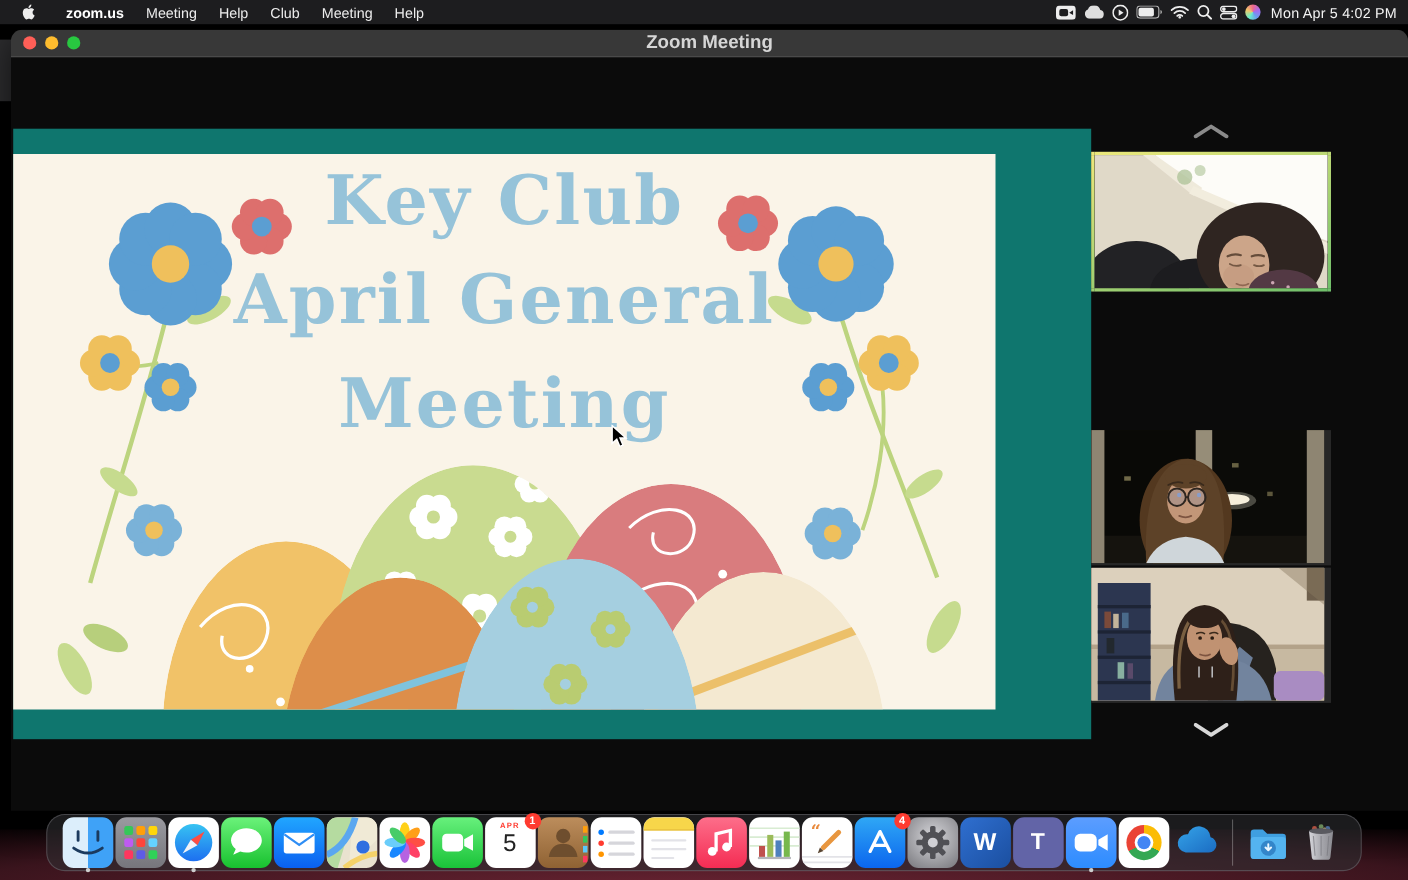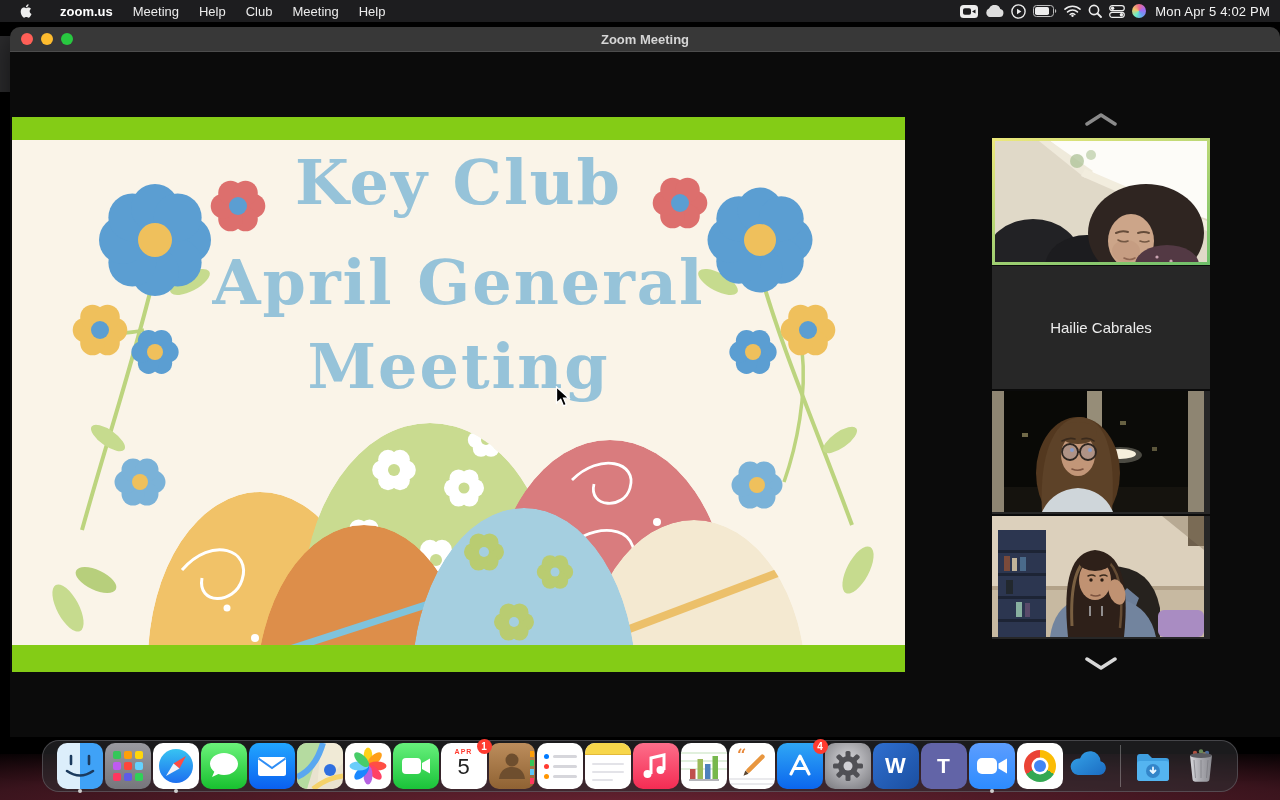--- a/index.html
+++ b/index.html
@@ -23,29 +23,29 @@
 
   
   .zwin{position:absolute;left:10px;top:27px;width:1270px;height:710px;background:#0b0b0b;
     border-radius:10px 10px 0 0;overflow:hidden;z-index:5;box-shadow:0 8px 30px rgba(0,0,0,.6);}
   .titlebar{position:relative;height:24px;background:#383838;border-bottom:1px solid #4d4d4d;}
   .tl{position:absolute;top:6px;width:12px;height:12px;border-radius:50%;}
   .tl.red{left:11px;background:#ff5f57;}
   .tl.yel{left:31px;background:#febc2e;}
   .tl.grn{left:51px;background:#28c840;}
   .tb-title{position:absolute;left:0;right:0;top:0;height:24px;display:flex;align-items:center;
-    justify-content:center;font-size:13px;font-weight:bold;color:#d6d6d6;}
+    justify-content:center;font-size:17px;font-weight:bold;color:#d6d6d6;}
 
   
-  .share{position:absolute;left:2px;top:90px;width:893px;height:555px;background:#84cc16;}
+  .share{position:absolute;left:2px;top:90px;width:980px;height:555px;background:#0f766e;}
   .slide{position:absolute;left:0;top:23px;width:893px;height:505px;background:#faf4e8;overflow:hidden;}
   .slide-art{position:absolute;left:0;top:0;}
   .slide-line{position:absolute;width:100%;text-align:center;z-index:3;
     font-family:"DejaVu Serif",serif;font-weight:bold;font-size:62px;color:#96c3d9;letter-spacing:2px;}
-  .sl1{top:6px;} .sl2{top:106px;} .sl3{top:190px;}
+  .sl1{top:6px;} .sl2{top:96px;} .sl3{top:190px;}
 
   
   .cursor{position:absolute;left:555px;top:386px;z-index:90;}
 
   
   .tile{position:absolute;left:982px;width:218px;background:#272727;overflow:hidden;box-sizing:border-box;}
   .tile svg{display:block;}
   .t1{top:111px;height:127px;border:3px solid;border-image:linear-gradient(160deg,#ece87c,#6fbf6a) 1;}
   .t2{top:239px;height:123px;display:flex;align-items:center;justify-content:center;}
   .t3{top:364px;height:123px;}
@@ -361,23 +361,20 @@
       <path d="M121 92 q6 -3 12 -1 M143 92 q6 -2 11 0" stroke="#5d4330" stroke-width="2" fill="none" stroke-linecap="round"></path>
       <path d="M123 99 q5 3 10 1 M145 100 q5 2 9 0" stroke="#6d503a" stroke-width="1.6" fill="none" stroke-linecap="round"></path>
       <path d="M129 117 q6 3 11 0" stroke="#8a5f49" stroke-width="1.6" fill="none" stroke-linecap="round"></path>
       <ellipse cx="172" cy="124" rx="32" ry="20" fill="#4a2f3a"></ellipse>
       <circle cx="162" cy="116" r="1.6" fill="#caa1b0"></circle>
         <circle cx="176" cy="120" r="1.6" fill="#caa1b0"></circle>
       <rect width="212" height="121" fill="#fff" opacity=".05"></rect>
     </svg>
   </div>
 
-  <div class="tile t2">
-    <span class="pname">Hailie Cabrales</span>
-  </div>
 
   <div class="tile t3">
     <svg width="212" height="121" viewBox="0 0 212 121">
       <rect width="212" height="121" fill="#15130e"></rect>
       <rect x="12" y="0" width="83" height="96" fill="#090906"></rect>
       <rect x="110" y="0" width="86" height="96" fill="#0b0b08"></rect>
       <rect x="0" y="0" width="12" height="121" fill="#8e8572"></rect>
       <rect x="95" y="0" width="15" height="99" fill="#968d78"></rect>
       <rect x="196" y="0" width="16" height="121" fill="#8e8572"></rect>
       <rect x="30" y="42" width="6" height="4" fill="#d8c98a" opacity=".5"></rect>

